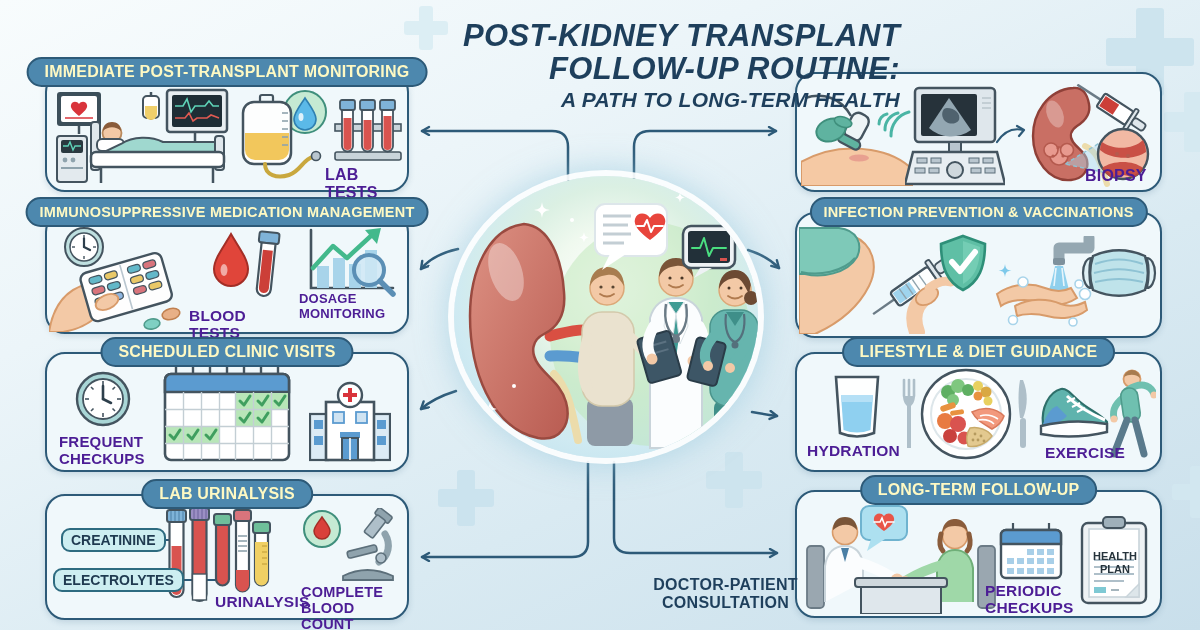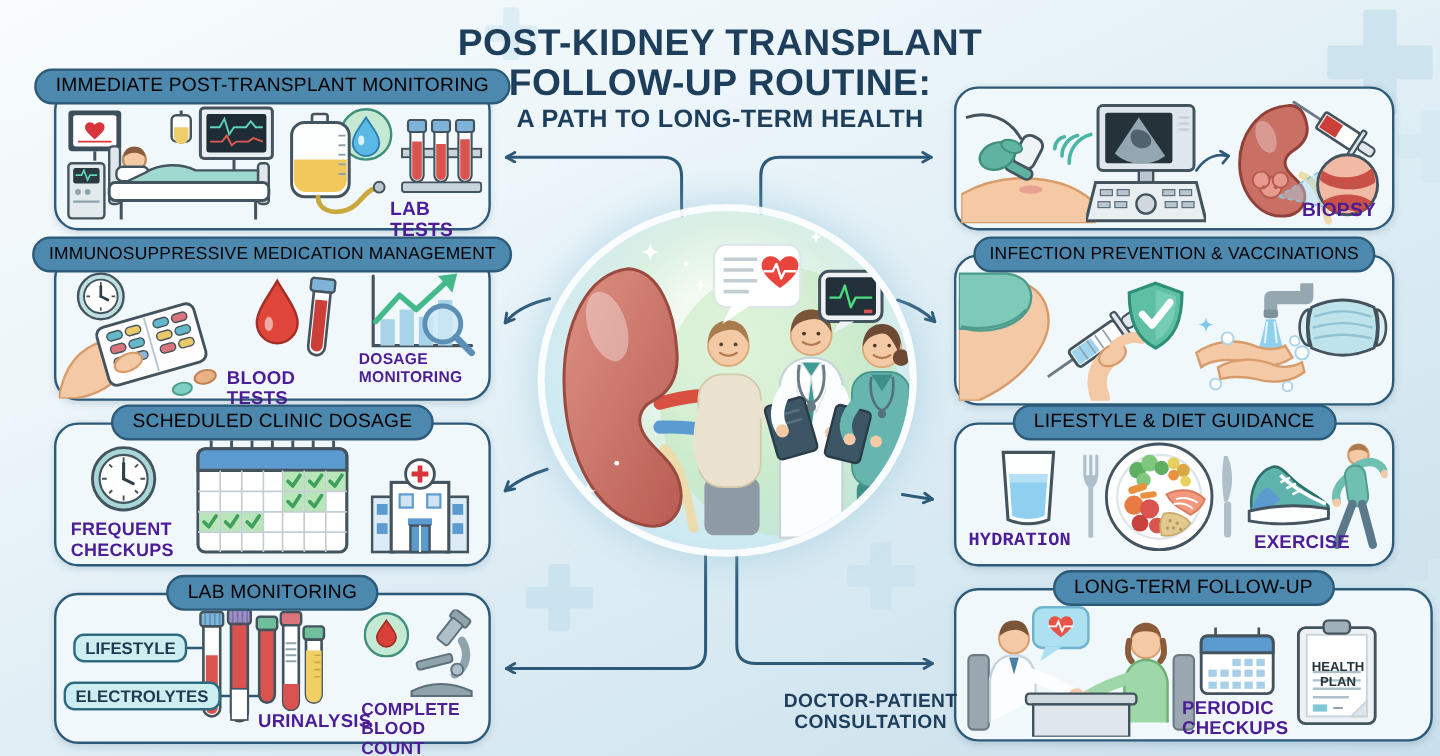--- a/index.html
+++ b/index.html
@@ -2,27 +2,27 @@
 <html><head>
 <meta charset="utf-8">
 <style>
   html,body{margin:0;padding:0;}
   .canvas{position:relative;width:1200px;height:630px;overflow:hidden;
     font-family:"Liberation Sans",sans-serif;
     background:linear-gradient(155deg,#f8fcfd 0%,#ecf5f9 30%,#d9eaf2 65%,#c9dfeb 100%);}
   .bgcross{position:absolute;}
   .bgcross::before{content:'';position:absolute;left:0;top:34%;width:100%;height:32%;background:var(--c);border-radius:3px;}
   .bgcross::after{content:'';position:absolute;top:0;left:34%;height:100%;width:32%;background:var(--c);border-radius:3px;}
-  .title{position:absolute;top:20px;left:300px;width:600px;text-align:center;color:#1e3f5c;font-weight:bold;z-index:5;}
+  .title{position:absolute;top:20px;left:300px;width:600px;text-align:right;color:#1e3f5c;font-weight:bold;z-index:5;font-style:italic;}
   .title .l12{font-size:31px;line-height:1.06;letter-spacing:.4px;}
   .title .l3{font-size:21px;letter-spacing:.3px;margin-top:2px;}
   .panel{position:absolute;background:#f0f8fb;border:2.5px solid #2d5a78;border-radius:20px;
     box-shadow:0 2px 6px rgba(45,90,120,.18);z-index:4;}
   .pill{position:absolute;top:-17px;left:50%;transform:translateX(-50%);background:#4d88ae;border:2.5px solid #2d5a78;
-    border-radius:999px;color:#000000;font-weight:normal;font-size:16px;padding:4px 16px;white-space:nowrap;letter-spacing:.2px;z-index:6;}
+    border-radius:999px;color:#fef9c3;font-weight:bold;font-size:16px;padding:4px 16px;white-space:nowrap;letter-spacing:.2px;z-index:6;}
   .pill.small{font-size:14.5px;padding:5px 12px;}
   .lbl{position:absolute;color:#4c1d95;font-weight:bold;font-size:15px;line-height:1.12;letter-spacing:.2px;}
   .chip{position:absolute;background:#cdeef1;border:2px solid #2d6b80;border-radius:9px;color:#1f3a50;
     font-weight:bold;font-size:14px;padding:2px 8px;white-space:nowrap;z-index:3;}
   .abs{position:absolute;}
   .hub{position:absolute;left:454px;top:176px;width:304px;height:282px;border-radius:50%;
     background:radial-gradient(circle at 52% 40%,#ffffff 0%,#f0f9ef 26%,#dbf0e3 44%,#cfeaf2 68%,#b7dcea 100%);
     box-shadow:0 0 0 6px rgba(255,255,255,.9),0 0 30px 8px rgba(150,200,220,.55);z-index:3;overflow:hidden;}
   .caption{position:absolute;left:608px;top:576px;width:235px;text-align:center;color:#1e3f5c;
     font-weight:bold;font-size:16px;line-height:1.15;letter-spacing:.3px;z-index:5;}
@@ -305,21 +305,21 @@
       </g>
       <polyline points="8,42 28,20 42,32 68,8" fill="none" stroke="#43b98c" stroke-width="4.5" stroke-linecap="round" stroke-linejoin="round"></polyline>
       <polygon points="60,4 76,2 72,18" fill="#43b98c"></polygon>
       <circle cx="64" cy="44" r="15" fill="rgba(207,231,244,0.85)" stroke="#5b8fb5" stroke-width="4"></circle>
       <line x1="75" y1="55" x2="88" y2="68" stroke="#5b8fb5" stroke-width="5.5" stroke-linecap="round"></line>
     </svg>
     <div class="lbl" style="left:252px;top:78px;width:104px;font-size:13px;">DOSAGE MONITORING</div>
   </div>
 
   <div class="panel" style="left:45px;top:352px;width:360px;height:116px;">
-    <div class="pill">SCHEDULED CLINIC DOSAGE</div>
+    <div class="pill">SCHEDULED CLINIC VISITS</div>
     <svg class="abs" style="left:27px;top:16px;" width="58" height="58" viewBox="0 0 58 58">
       <circle cx="29" cy="29" r="26" fill="#a9d6d6" stroke="#44545f" stroke-width="2.4"></circle>
       <circle cx="29" cy="29" r="20" fill="#ffffff" stroke="#44545f" stroke-width="1.8"></circle>
       <g stroke="#44545f" stroke-width="1.6">
         <line x1="29" y1="11" x2="29" y2="15"></line>
           <line x1="29" y1="43" x2="29" y2="47"></line>
         <line x1="11" y1="29" x2="15" y2="29"></line>
           <line x1="43" y1="29" x2="47" y2="29"></line>
         <line x1="17" y1="17" x2="19.5" y2="19.5"></line>
           <line x1="38.5" y1="38.5" x2="41" y2="41"></line>
@@ -386,26 +386,26 @@
       <path d="M39,8 h4 v5 h5 v4 h-5 v5 h-4 v-5 h-5 v-4 h5 Z" fill="#d9343b"></path>
       <rect x="24" y="32" width="11" height="11" fill="#cfe3f2" stroke="#5b9bd0" stroke-width="1.8"></rect>
       <rect x="47" y="32" width="11" height="11" fill="#cfe3f2" stroke="#5b9bd0" stroke-width="1.8"></rect>
       <rect x="31" y="52" width="20" height="6" fill="#5b9bd0"></rect>
       <rect x="33" y="58" width="16" height="22" fill="#5b9bd0" stroke="#44545f" stroke-width="2"></rect>
       <line x1="41" y1="58" x2="41" y2="80" stroke="#ffffff" stroke-width="1.6"></line>
     </svg>
   </div>
 
   <div class="panel" style="left:45px;top:494px;width:360px;height:122px;">
-    <div class="pill">LAB MONITORING</div>
+    <div class="pill">LAB URINALYSIS</div>
     <svg class="abs" style="left:0;top:0;" width="360" height="122" viewBox="0 0 360 122">
       <polyline points="102,44 127,44 127,60" fill="none" stroke="#2d5a78" stroke-width="2"></polyline>
       <line x1="116" y1="84" x2="176" y2="84" stroke="#2d5a78" stroke-width="2"></line>
     </svg>
-    <div class="chip" style="left:14px;top:32px;">LIFESTYLE</div>
+    <div class="chip" style="left:14px;top:32px;">CREATININE</div>
     <div class="chip" style="left:6px;top:72px;">ELECTROLYTES</div>
     <svg class="abs" style="left:118px;top:12px;" width="132" height="102" viewBox="0 0 132 102">
       <g>
           <rect x="2" y="2" width="19" height="12" rx="2.5" fill="#7fb3d8" stroke="#44545f" stroke-width="2"></rect>
         <g stroke="#5b8fb5" stroke-width="1.4">
             <line x1="6" y1="3" x2="6" y2="13"></line>
             <line x1="10" y1="3" x2="10" y2="13"></line>
             <line x1="14" y1="3" x2="14" y2="13"></line>
             <line x1="18" y1="3" x2="18" y2="13"></line>
           </g>
@@ -601,21 +601,21 @@
     </svg>
   </div>
 
   <div class="panel" style="left:795px;top:352px;width:363px;height:116px;">
     <div class="pill">LIFESTYLE &amp; DIET GUIDANCE</div>
     <svg class="abs" style="left:34px;top:20px;" width="52" height="66" viewBox="0 0 52 66">
       <path d="M5,3 L47,3 L43,59 Q26,66 9,59 Z" fill="rgba(255,255,255,0.92)" stroke="#44545f" stroke-width="2.6"></path>
       <path d="M10,21 L42,21 L39.5,56 Q26,61 12.5,56 Z" fill="#8fd0f0"></path>
       <path d="M10,21 L42,21 L41.5,28 L10.5,28 Z" fill="#b5e0f6"></path>
     </svg>
-    <div class="lbl" style="left:10px;top:88px;width:100px;font-size:15.5px;font-family:Liberation Mono, monospace;">HYDRATION</div>
+    <div class="lbl" style="left:10px;top:88px;width:100px;font-size:15.5px;">HYDRATION</div>
     <svg class="abs" style="left:103px;top:24px;" width="18" height="72" viewBox="0 0 18 72">
       <g stroke="#aebfc9" stroke-width="2.6" stroke-linecap="round">
         <line x1="4" y1="2" x2="4" y2="18"></line>
           <line x1="9" y1="2" x2="9" y2="18"></line>
           <line x1="14" y1="2" x2="14" y2="18"></line>
       </g>
       <path d="M3,18 h12 c0,6 -3,9 -4,10 L11,70 h-4 L7,28 C6,27 3,24 3,18 Z" fill="#aebfc9"></path>
     </svg>
     <svg class="abs" style="left:123px;top:14px;" width="92" height="92" viewBox="0 0 92 92">
       <circle cx="46" cy="46" r="44" fill="#ffffff" stroke="#44545f" stroke-width="2.4"></circle>
@@ -675,21 +675,21 @@
       <path d="M24,28 C14,34 10,42 12,50" fill="none" stroke="#6fc0b0" stroke-width="7" stroke-linecap="round"></path>
       <rect x="20" y="20" width="17" height="34" rx="8" transform="rotate(-8 28 37)" fill="#6fc0b0" stroke="#4f9b8c" stroke-width="1.6"></rect>
       <path d="M25,52 L12,86" stroke="#5a7a8c" stroke-width="7" stroke-linecap="round"></path>
       <path d="M33,52 L42,86" stroke="#5a7a8c" stroke-width="7" stroke-linecap="round"></path>
       <circle cx="52" cy="27" r="3.5" fill="#f3c9a6"></circle>
         <circle cx="12" cy="51" r="3.5" fill="#f3c9a6"></circle>
     </svg>
     <div class="lbl" style="left:248px;top:90px;width:90px;font-size:15.5px;">EXERCISE</div>
   </div>
 
-  <div class="panel" style="left:795px;top:490px;width:363px;height:124px;padding-left:32px;">
+  <div class="panel" style="left:795px;top:490px;width:363px;height:124px;">
     <div class="pill">LONG-TERM FOLLOW-UP</div>
     <svg class="abs" style="left:8px;top:12px;" width="192" height="110" viewBox="0 0 192 110">
       <rect x="2" y="42" width="17" height="62" rx="4" fill="#9aa7b0" stroke="#6b7b86" stroke-width="1.8"></rect>
       <rect x="173" y="42" width="17" height="62" rx="4" fill="#9aa7b0" stroke="#6b7b86" stroke-width="1.8"></rect>
       <g>
         <rect x="56" y="2" width="46" height="34" rx="8" fill="#ade0f0" stroke="#6fb3cf" stroke-width="2"></rect>
         <polygon points="66,35 62,47 80,35" fill="#ade0f0"></polygon>
         <path d="M79,12 C76,8 70,9 69,14 C68,18 73,23 79,27 C85,23 90,18 89,14 C88,9 82,8 79,12 Z" fill="#e85548"></path>
         <polyline points="69,18 75,18 77,14 80,22 82,18 89,18" fill="none" stroke="#ffffff" stroke-width="1.6" stroke-linecap="round"></polyline>
       </g>

